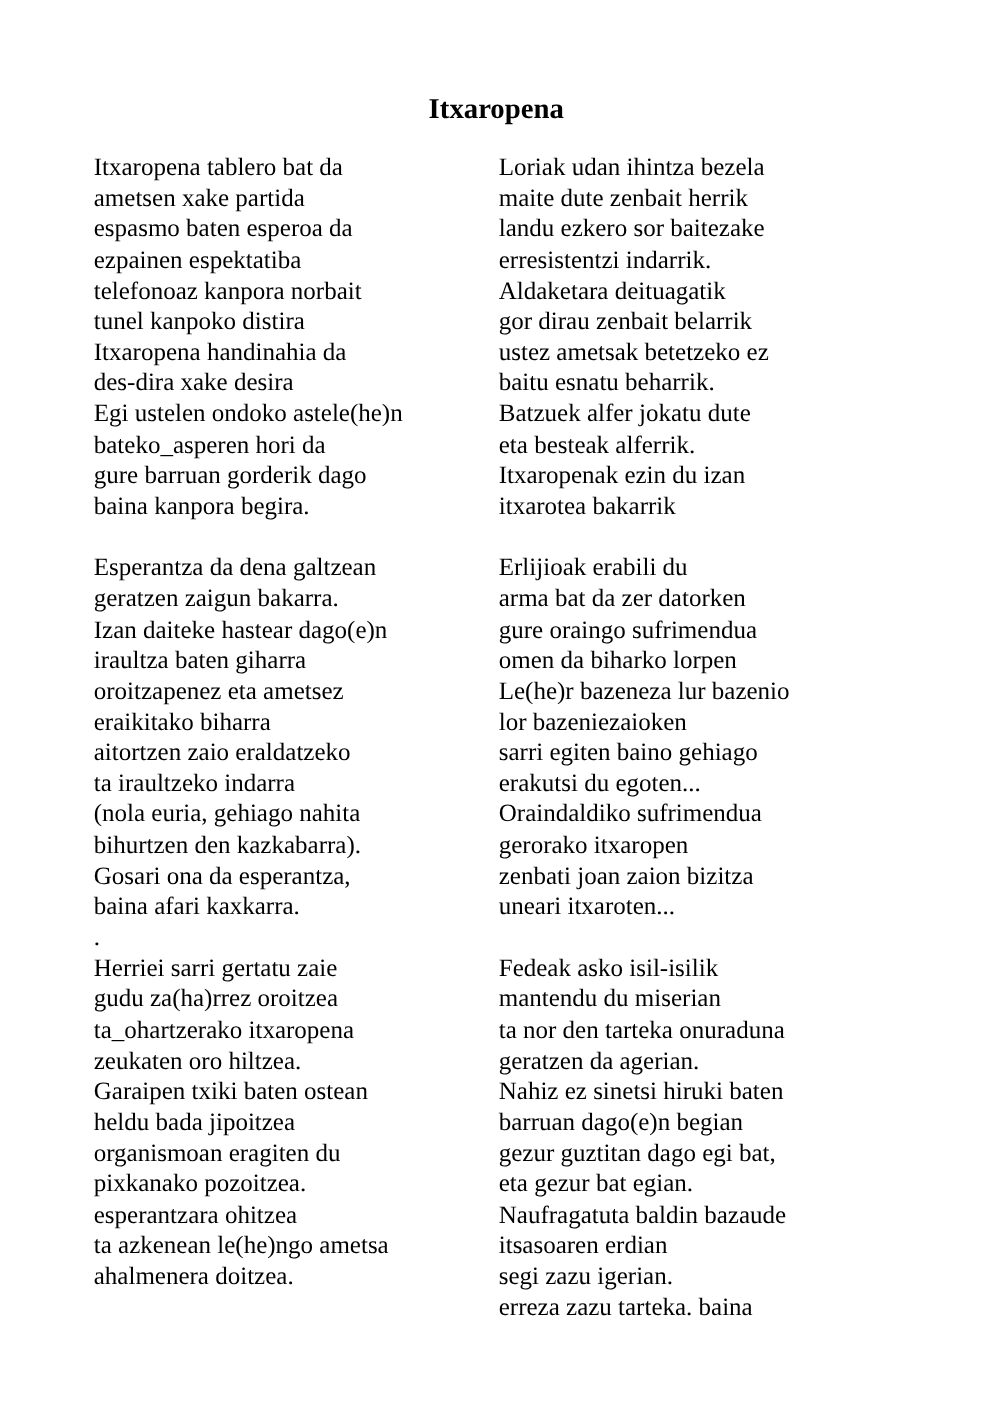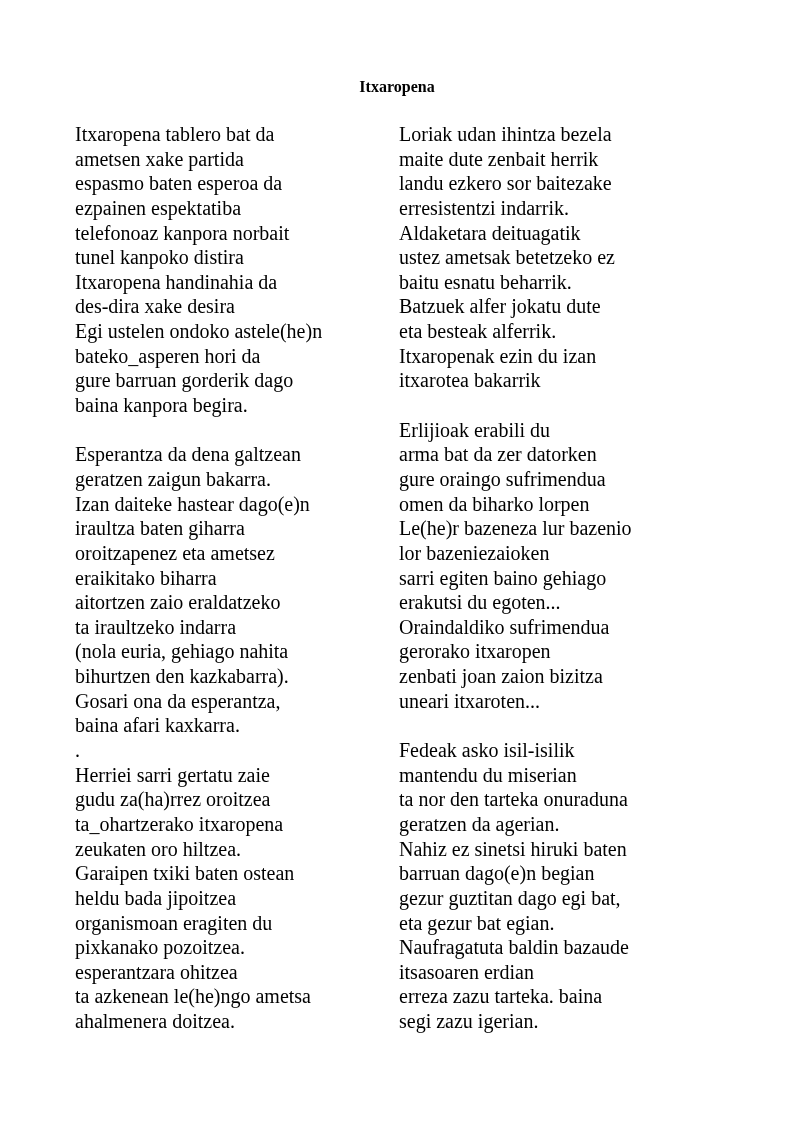--- a/index.html
+++ b/index.html
@@ -15,21 +15,21 @@
     color: #000000;
     font-family: "Liberation Serif", "DejaVu Serif", serif;
     overflow: hidden;
   }
   .poem-title {
     position: absolute;
     top: 73px;
     left: 0;
     width: 794px;
     text-align: center;
-    font-size: 16px;
+    font-size: 23px;
     font-weight: bold;
     line-height: 28px;
     margin: 0;
   }
   .columns {
     position: absolute;
     top: 106px;
     left: 75px;
     display: flex;
     flex-direction: row;
@@ -92,20 +92,21 @@
         <div class="line">esperantzara ohitzea</div>
         <div class="line">ta azkenean le(he)ngo ametsa</div>
         <div class="line">ahalmenera doitzea.</div>
       </div>
     <div class="column right">
         <div class="line">Loriak udan ihintza bezela</div>
         <div class="line">maite dute zenbait herrik</div>
         <div class="line">landu ezkero sor baitezake</div>
         <div class="line">erresistentzi indarrik.</div>
         <div class="line">Aldaketara deituagatik</div>
+        <div class="line">gor dirau zenbait belarrik</div>
         <div class="line">ustez ametsak betetzeko ez</div>
         <div class="line">baitu esnatu beharrik.</div>
         <div class="line">Batzuek alfer jokatu dute</div>
         <div class="line">eta besteak alferrik.</div>
         <div class="line">Itxaropenak ezin du izan</div>
         <div class="line">itxarotea bakarrik</div>
         <div class="line"></div>
         <div class="line">Erlijioak erabili du</div>
         <div class="line">arma bat da zer datorken</div>
         <div class="line">gure oraingo sufrimendua</div>
@@ -122,17 +123,17 @@
         <div class="line">Fedeak asko isil-isilik</div>
         <div class="line">mantendu du miserian</div>
         <div class="line">ta nor den tarteka onuraduna</div>
         <div class="line">geratzen da agerian.</div>
         <div class="line">Nahiz ez sinetsi hiruki baten</div>
         <div class="line">barruan dago(e)n begian</div>
         <div class="line">gezur guztitan dago egi bat,</div>
         <div class="line">eta gezur bat egian.</div>
         <div class="line">Naufragatuta baldin bazaude</div>
         <div class="line">itsasoaren erdian</div>
+        <div class="line">segi zazu igerian.</div>
         <div class="line">erreza zazu tarteka. baina</div>
-        <div class="line">segi zazu igerian.</div>
       </div>
   </div>
 </div>
 
 </body></html>

